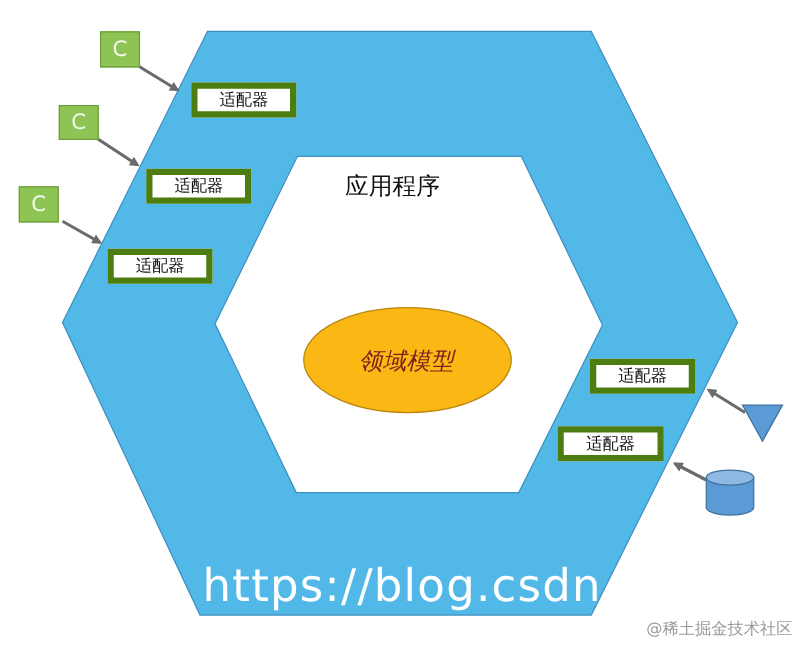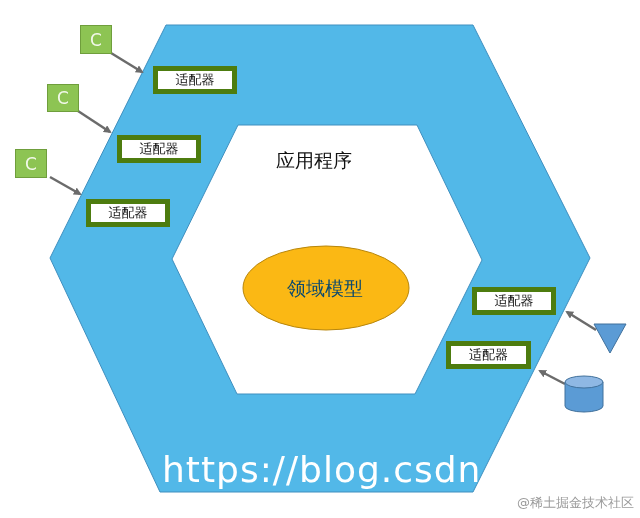--- a/index.html
+++ b/index.html
@@ -6,21 +6,21 @@
   body { width:640px; height:518px; position:relative; overflow:hidden;
          font-family:"DejaVu Sans", sans-serif; }
   #canvas { position:absolute; left:0; top:0; width:640px; height:518px; }
   .adapter { position:absolute; background:#ffffff; border:5px solid #4d7c0f;
              display:flex; align-items:center; justify-content:center;
              font-size:13px; color:#111; box-sizing:border-box; }
   .cbox { position:absolute; background:#8dc453; border:1px solid #6f9e3c;
           color:#f2f8ea; font-size:17px; display:flex; align-items:center;
           justify-content:center; box-sizing:border-box; }
   .app-title { position:absolute; font-size:19px; color:#111; }
-  .domain-label { position:absolute; font-size:19px; color:#0c4a6e; }
+  .domain-label { position:absolute; font-size:19px; color:#7f1d1d;font-style:italic; }
   .url-watermark { position:absolute; left:162px; top:448px; width:318px; height:44px;
                    overflow:hidden; color:#ffffff; font-size:36px; line-height:44px;
                    font-family:"DejaVu Sans", sans-serif; letter-spacing:1px; }
   .juejin-watermark { position:absolute; right:6px; bottom:6px; font-size:13px; color:#9a9a9a;margin-left:28px; }
 </style>
 </head>
 <body>
 
 <div id="canvas">
   <svg width="640" height="518" viewBox="0 0 640 518" xmlns="http://www.w3.org/2000/svg" style="position:absolute;left:0;top:0;">
@@ -44,21 +44,21 @@
     <line x1="565" y1="384" x2="540" y2="371" stroke="#6b6b6b" stroke-width="2.5" marker-end="url(#arrowhead)"></line>
 
     <polygon points="594,324 626,324 610,353" fill="#5b9bd5" stroke="#41719c" stroke-width="1"></polygon>
 
     <g>
       <path d="M565,382 L565,406 A19,6 0 0 0 603,406 L603,382" fill="#5b9bd5" stroke="#41719c" stroke-width="1"></path>
       <ellipse cx="584" cy="382" rx="19" ry="6" fill="#8fb8e4" stroke="#41719c" stroke-width="1"></ellipse>
     </g>
   </svg>
 
-  <div class="app-title" style="left:276px;top:148px;text-align:right;">应用程序</div>
+  <div class="app-title" style="left:276px;top:136px;text-align:right;">应用程序</div>
 
   <div class="domain-label" style="left:287px;top:276px;">领域模型</div>
 
   <div class="cbox" style="left:80px;top:25px;width:32px;height:29px;">C</div>
   <div class="cbox" style="left:47px;top:84px;width:32px;height:28px;">C</div>
   <div class="cbox" style="left:15px;top:149px;width:32px;height:29px;">C</div>
 
   <div class="adapter" style="left:153px;top:66px;width:84px;height:28px;">适配器</div>
   <div class="adapter" style="left:117px;top:135px;width:84px;height:28px;">适配器</div>
   <div class="adapter" style="left:86px;top:199px;width:84px;height:28px;">适配器</div>

